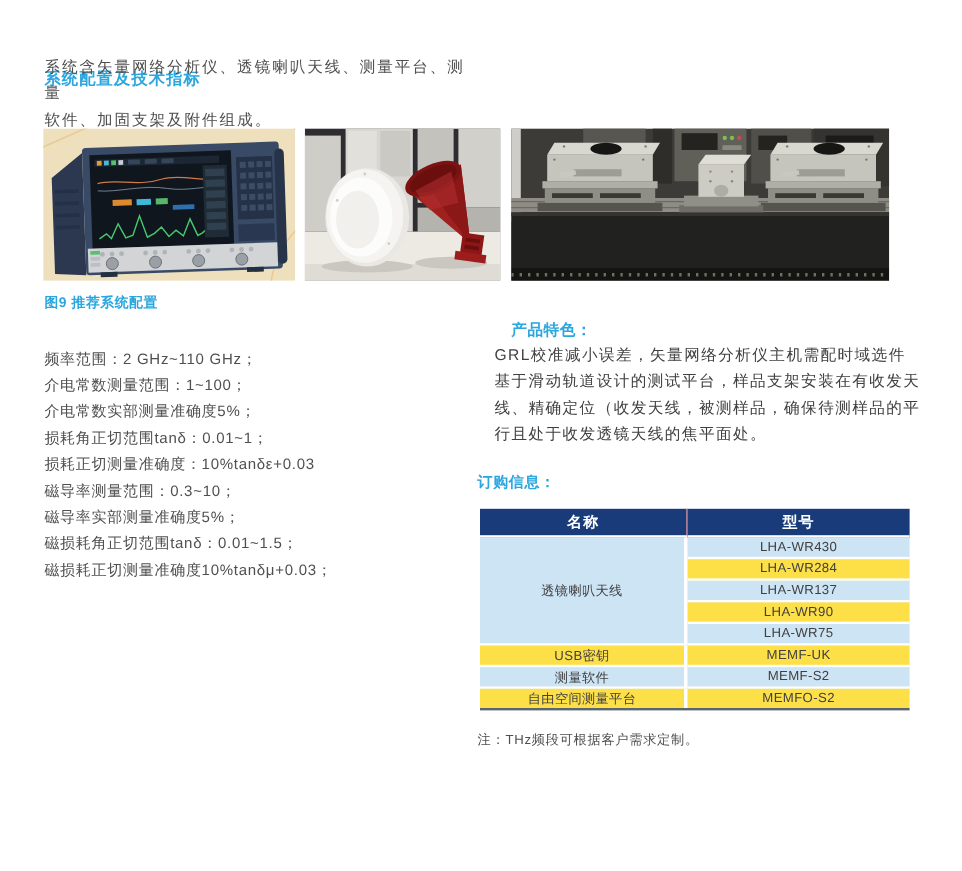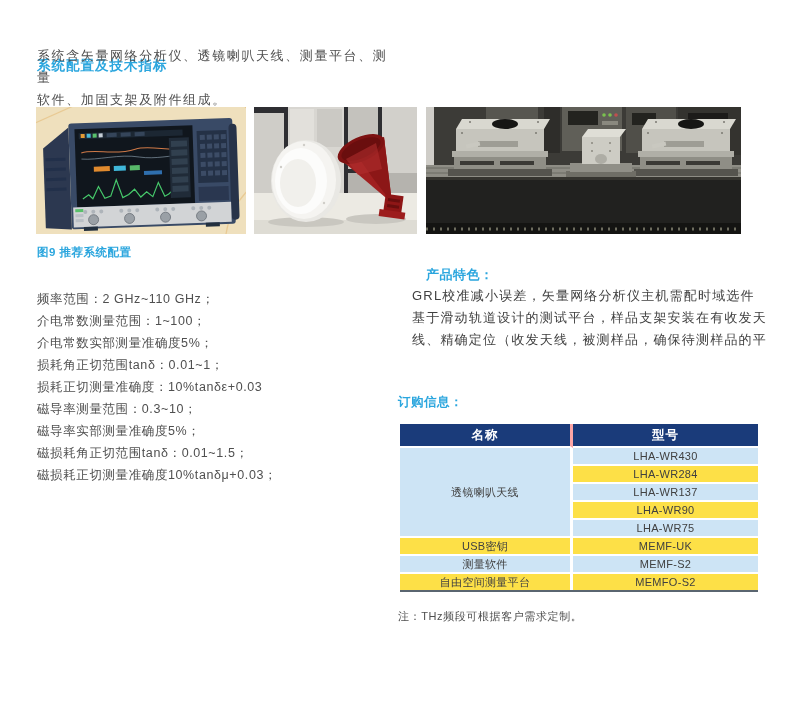--- a/index.html
+++ b/index.html
@@ -16,21 +16,21 @@
   .photo svg{display:block;}
   .specs{left:37px;top:288px;width:345px;font-size:12.5px;line-height:22px;letter-spacing:.6px;color:#4f4f4f;}
   .features-heading{left:398px;top:266px;font-size:13px;letter-spacing:.5px;margin-left:28px;}
   .features{left:412px;top:285px;width:365px;font-size:13px;line-height:22px;letter-spacing:1.2px;color:#404040;}
   .ordering-heading{left:398px;top:394px;font-size:12.5px;letter-spacing:.5px;}
   .order-table{left:400px;top:424px;border-collapse:separate;border-spacing:0;
     border-bottom:2px solid #5a6570;}
   .order-table th{
     width:170px;height:22px;background:#1a3b7a;color:#ffffff;font-size:12.5px;font-weight:bold;
     text-align:center;vertical-align:middle;border-bottom:2px solid #ffffff;letter-spacing:1px;padding:0;}
-  .order-table th:first-child{border-right:3px solid #fca5a5;}
+  .order-table th:first-child{border-right:1px solid #fca5a5;}
   .order-table td{
     width:170px;height:16px;font-size:11px;color:#404040;text-align:center;vertical-align:middle;
     border-bottom:2px solid #ffffff;padding:0;background:#fde047;letter-spacing:.3px;}
   .order-table td.name-col{border-right:3px solid #ffffff;}
   .order-table td.lb{background:#cde4f5;}
   .order-table tr:last-child td{border-bottom:none;text-align:center;}
   .order-table td.model{width:185px;}
   .note{left:398px;top:609px;font-size:11px;letter-spacing:.6px;color:#4f4f4f;}
 </style>
 </head>
@@ -263,20 +263,21 @@
     <div>磁损耗角正切范围tanδ：0.01~1.5；</div>
     <div>磁损耗正切测量准确度10%tanδμ+0.03；</div>
   </div>
 
   <div class="abs h-blue features-heading">产品特色：</div>
 
   <div class="abs features">
     <div>GRL校准减小误差，矢量网络分析仪主机需配时域选件</div>
     <div>基于滑动轨道设计的测试平台，样品支架安装在有收发天</div>
     <div>线、精确定位（收发天线，被测样品，确保待测样品的平</div>
+    <div>行且处于收发透镜天线的焦平面处。</div>
   </div>
 
   <div class="abs h-blue ordering-heading">订购信息：</div>
 
   <table class="abs order-table">
     <thead>
       <tr>
         <th>名称</th>
         <th class="model">型号</th>
       </tr>

